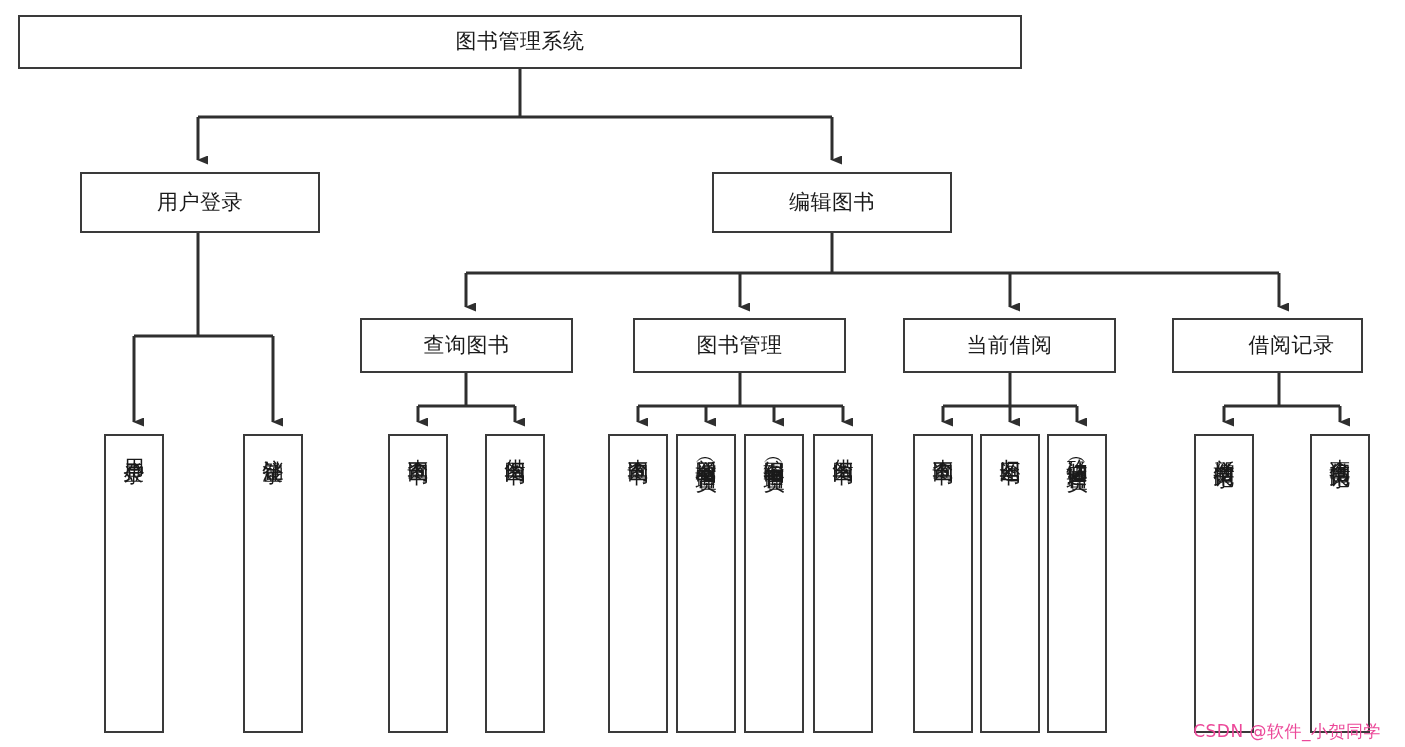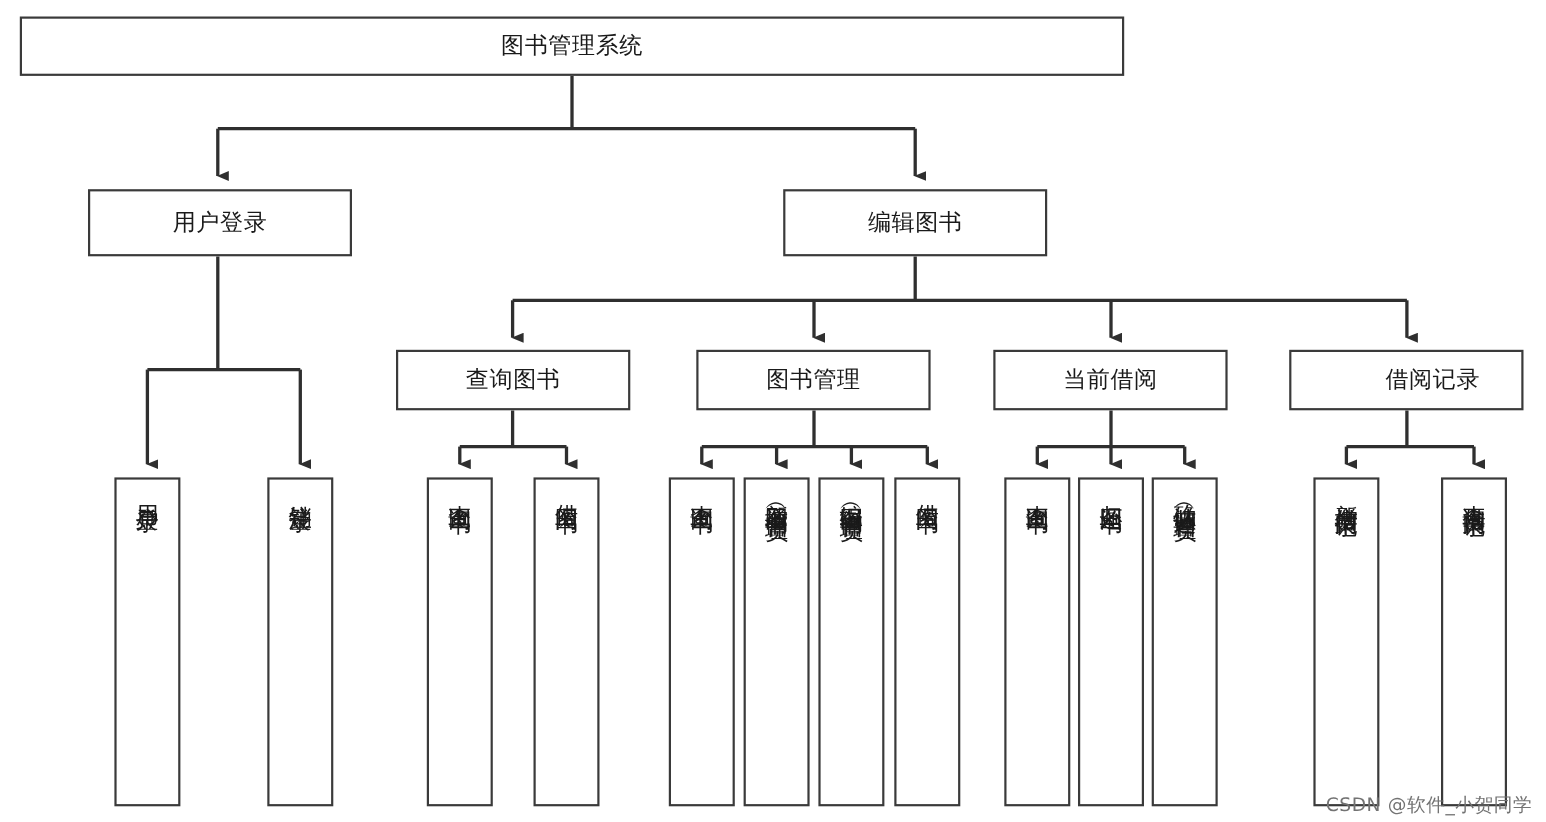--- a/index.html
+++ b/index.html
@@ -51,24 +51,24 @@
   }
   .vlabel {
     writing-mode: vertical-rl;
     text-orientation: upright;
     letter-spacing: 2px;
     white-space: nowrap;
     display: block;
   }
   #watermark {
     position: absolute;
-    right: 12px;
+    right: 24px;
     bottom: 4px;
     font-size: 17px;
-    color: #737373;
+    color: #ec4899;
     letter-spacing: 0.5px;
     white-space: nowrap;
     user-select: none;
     text-align: center;
   }
 </style>
 </head>
 <body>
 
 <div id="diagram-root">
@@ -136,21 +136,21 @@
 
   <div class="node horizontal" style="left:360px; top:318px; width:213px; height:55px;">
     <span>查询图书</span>
   </div>
   <div class="node horizontal" style="left:633px; top:318px; width:213px; height:55px;">
     <span>图书管理</span>
   </div>
   <div class="node horizontal" style="left:903px; top:318px; width:213px; height:55px;">
     <span>当前借阅</span>
   </div>
-  <div class="node horizontal" style="left:1172px; top:318px; width:213px; height:55px;padding-left:48px;">
+  <div class="node horizontal" style="left:1172px; top:318px; width:191px; height:55px;padding-left:48px;">
     <span>借阅记录</span>
   </div>
 
   <div class="node vertical" style="left:104px; top:434px; width:60px; height:299px;">
     <span class="vlabel">用户登录</span>
   </div>
   <div class="node vertical" style="left:243px; top:434px; width:60px; height:299px;">
     <span class="vlabel">注销登录</span>
   </div>
 

